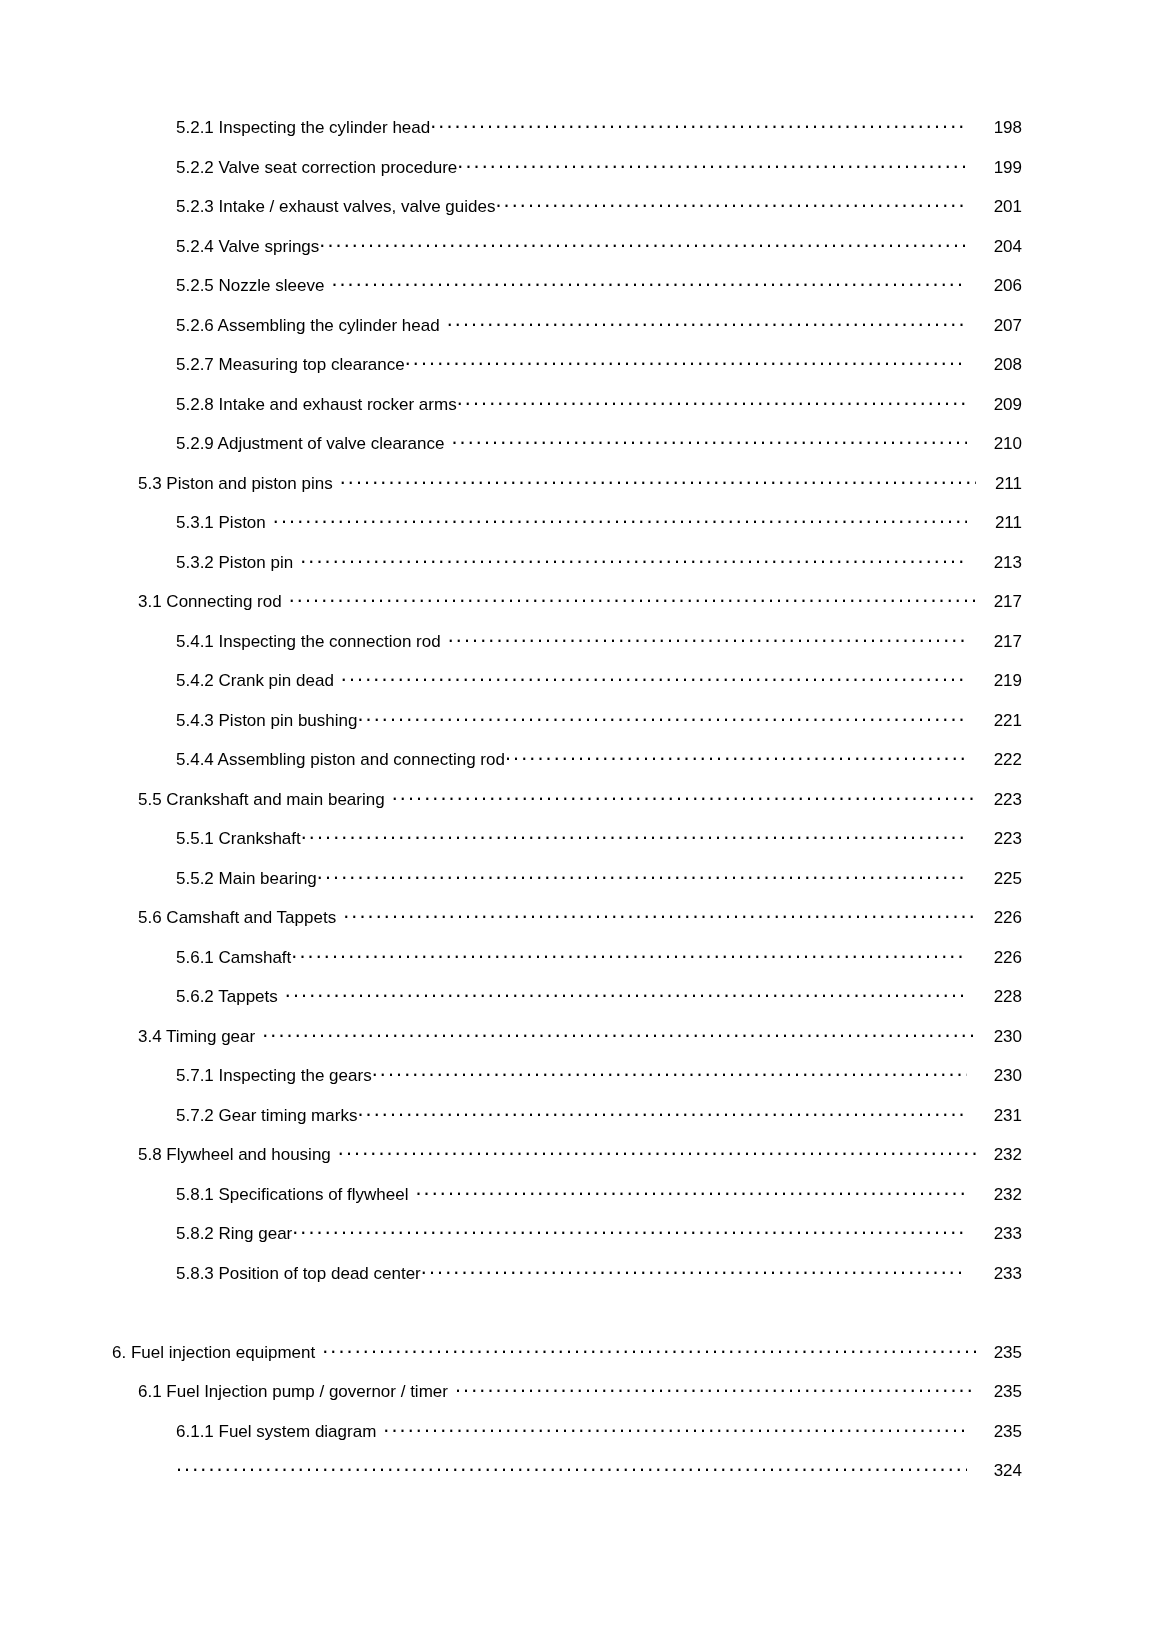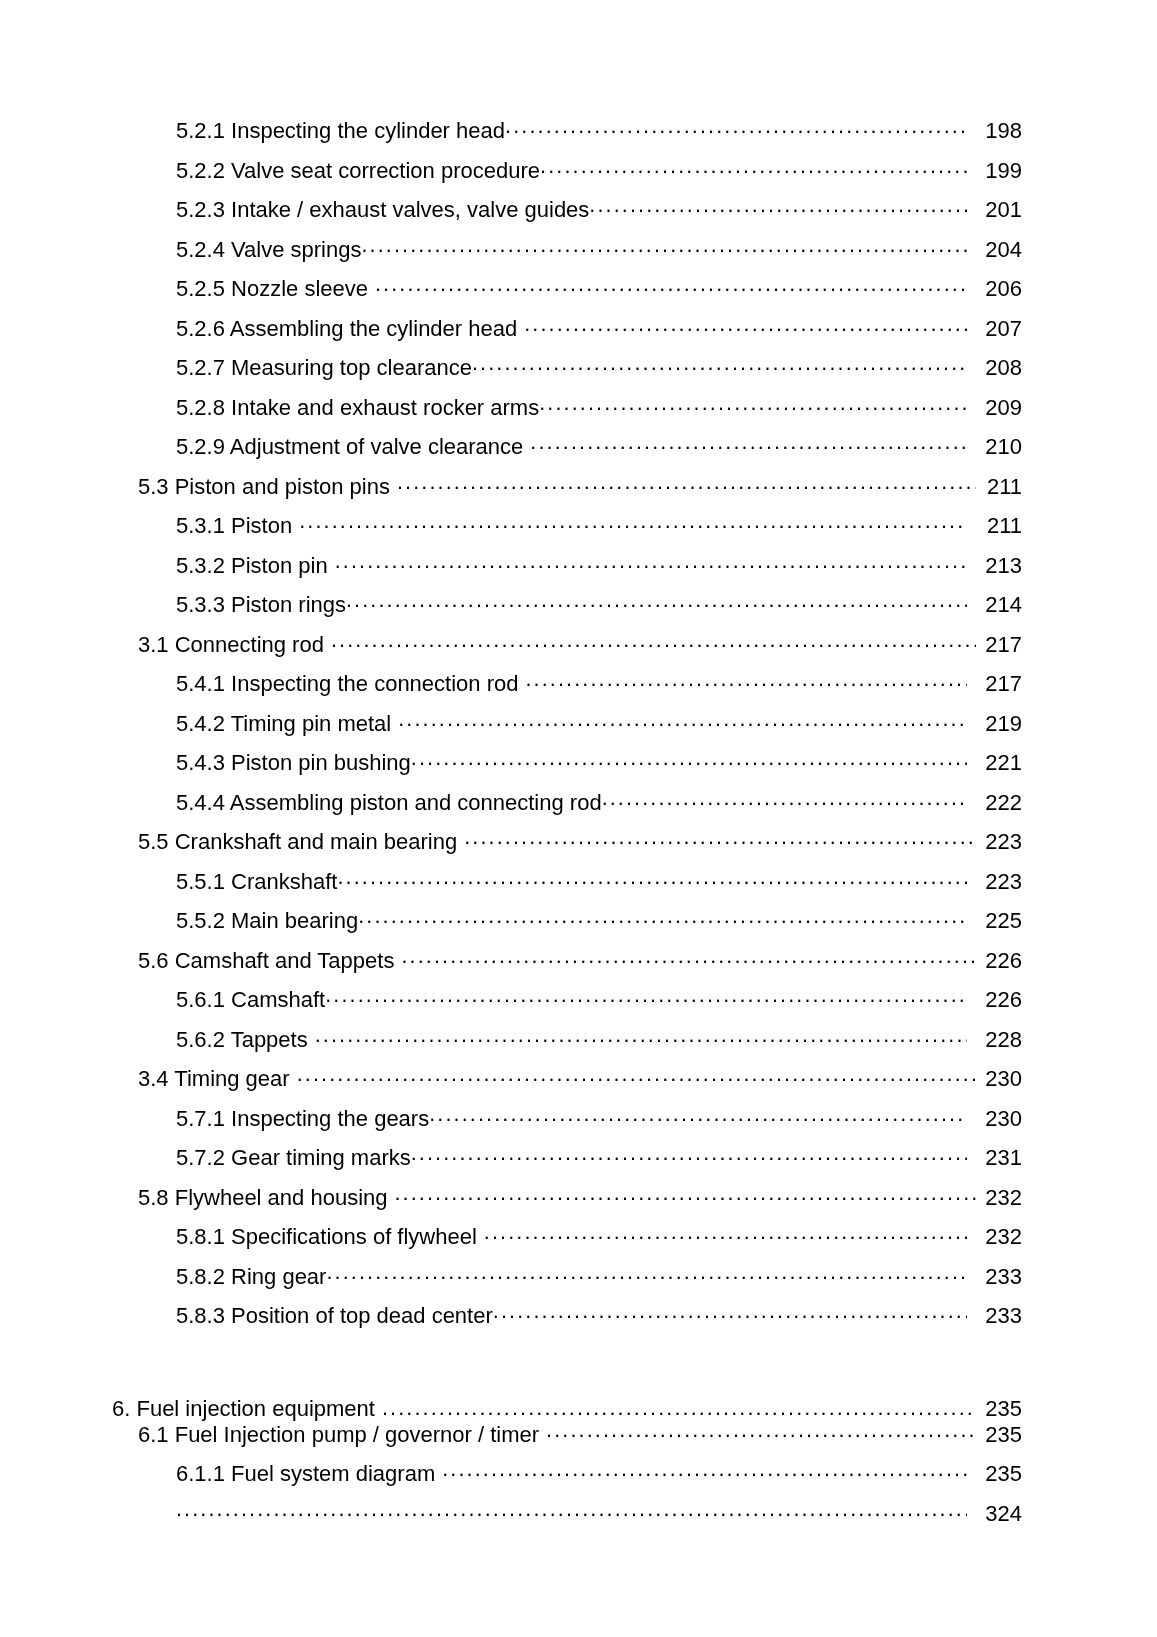--- a/index.html
+++ b/index.html
@@ -19,27 +19,27 @@
   }
   .toc {
     position: absolute;
     left: 112px;
     top: 116px;
     width: 910px;
   }
   .toc-entry {
     display: flex;
     align-items: baseline;
-    font-size: 22px;
+    font-size: 17px;
     line-height: 1;
     height: 39.5px;
     white-space: nowrap;
   }
   
-  .lvl-1 { padding-left: 0px; align-items: flex-end; }
+  .lvl-1 { padding-left: 0px; }
   .lvl-2 { padding-left: 26px; }
   .lvl-3 { padding-left: 64px; }
 
   .entry-title {
     flex: 0 0 auto;
   }
   .leader {
     flex: 1 1 auto;
     overflow: hidden;
     position: relative;
@@ -129,37 +129,32 @@
       <div class="toc-entry lvl-3 gap-small pre-space">
         <span class="entry-title">5.3.1 Piston</span>
         <span class="leader"></span>
         <span class="entry-page">211</span>
       </div>
       <div class="toc-entry lvl-3 gap-small pre-space">
         <span class="entry-title">5.3.2 Piston pin</span>
         <span class="leader"></span>
         <span class="entry-page">213</span>
       </div>
-      <div class="toc-entry lvl-3 gap-small">
-        <span class="entry-title">5.3.3 Piston rings</span>
-        <span class="leader"></span>
-        <span class="entry-page">214</span>
-      </div>
       <div class="toc-entry lvl-2 gap-none pre-space">
         <span class="entry-title">3.1 Connecting rod</span>
         <span class="leader"></span>
         <span class="entry-page">217</span>
       </div>
       <div class="toc-entry lvl-3 gap-small pre-space">
         <span class="entry-title">5.4.1 Inspecting the connection rod</span>
         <span class="leader"></span>
         <span class="entry-page">217</span>
       </div>
       <div class="toc-entry lvl-3 gap-small pre-space">
-        <span class="entry-title">5.4.2 Timing pin metal</span>
+        <span class="entry-title">5.4.2 Crank pin dead</span>
         <span class="leader"></span>
         <span class="entry-page">219</span>
       </div>
       <div class="toc-entry lvl-3 gap-small">
         <span class="entry-title">5.4.3 Piston pin bushing</span>
         <span class="leader"></span>
         <span class="entry-page">221</span>
       </div>
       <div class="toc-entry lvl-3 gap-small">
         <span class="entry-title">5.4.4 Assembling piston and connecting rod</span>

